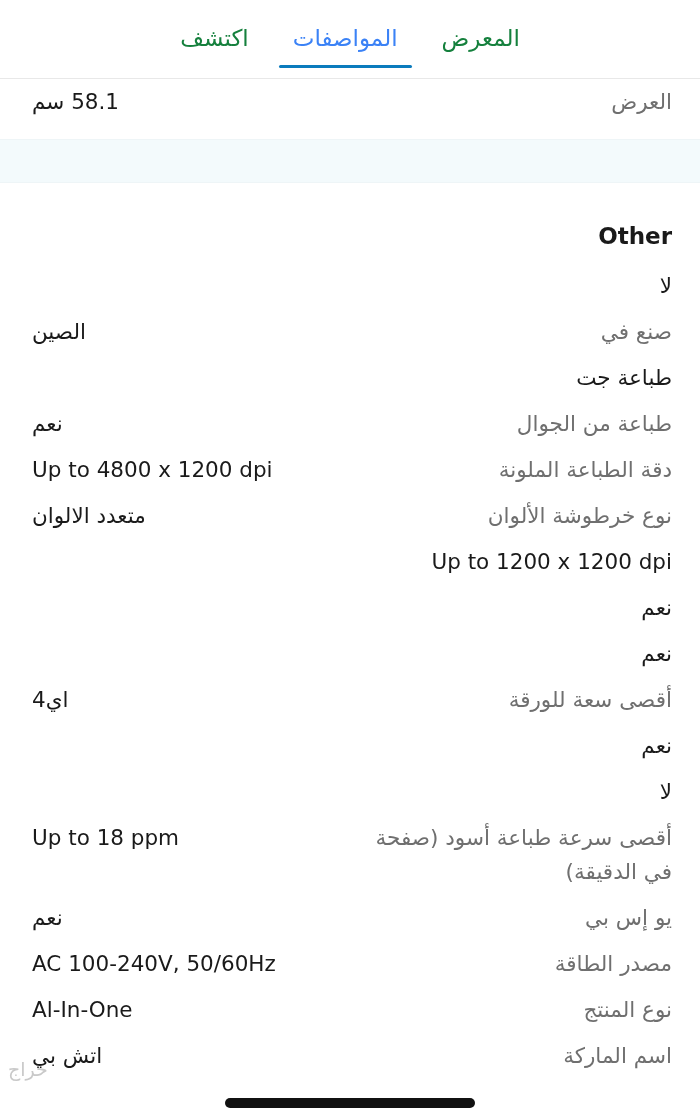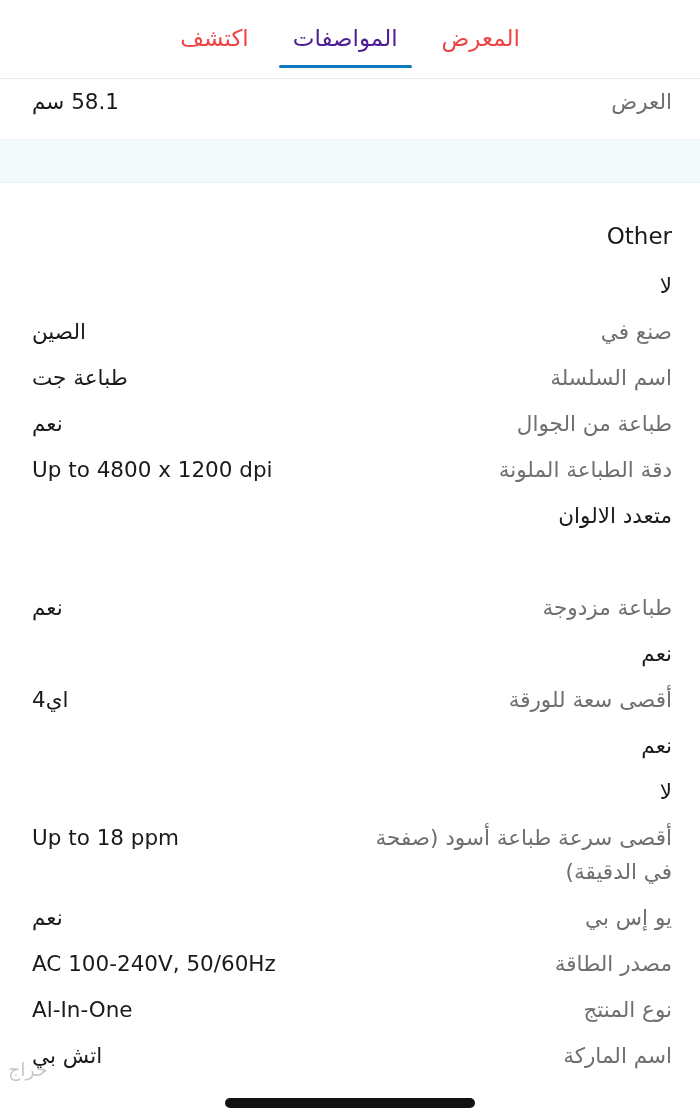--- a/index.html
+++ b/index.html
@@ -20,28 +20,28 @@
     flex-direction: row;
     align-items: flex-start;
     justify-content: center;
     height: 78px;
     width: 100%;
     background: #ffffff;
     padding-top: 22px;
   }
   .tab {
     font-size: 23px;
-    color: #ef4444;
+    color: #15803d;
     padding: 0 22px 14px 22px;
     position: relative;
     white-space: nowrap;
     line-height: 32px;
   }
   .tab.active {
-    color: #4c1d95;
+    color: #3b82f6;
   }
   .tab.active::after {
     content: "";
     position: absolute;
     left: 8px;
     right: 8px;
     bottom: 0;
     height: 3px;
     background: #0b7bbd;
     border-radius: 2px;
@@ -93,21 +93,21 @@
     width: 100%;
     background: #f3fafc;
     border-top: 1px solid #eef5f7;
     border-bottom: 1px solid #eef5f7;
     margin-top: 14px;
   }
   .gapwhite { height: 30px; background:#fff; width:100%; }
 
   .section-title {
     font-size: 23px;
-    font-weight: normal;
+    font-weight: bold;
     color: #1a1a1a;
     text-align: right;
     padding: 10px 28px 14px 28px;
     direction: ltr;
     text-align: right;
   }
 
   
   .bottombar {
     position: absolute;
@@ -162,38 +162,38 @@
 
 <div class="specs">
   <div class="row">
     <span class="value rtlval">لا</span>
   </div>
   <div class="row">
     <span class="label">صنع في</span>
     <span class="value rtlval">الصين</span>
   </div>
   <div class="row">
-    <span class="label">اسم السلسلة</span>
     <span class="value rtlval">طباعة جت</span>
   </div>
   <div class="row">
     <span class="label">طباعة من الجوال</span>
     <span class="value rtlval">نعم</span>
   </div>
   <div class="row">
     <span class="label">دقة الطباعة الملونة</span>
     <span class="value">Up to 4800 x 1200 dpi</span>
   </div>
   <div class="row">
+    <span class="label">نوع خرطوشة الألوان</span>
     <span class="value rtlval">متعدد الالوان</span>
   </div>
   <div class="row">
-  </div>
-  <div class="row">
-    <span class="label">طباعة مزدوجة</span>
+    <span class="value">Up to 1200 x 1200 dpi</span>
+  </div>
+  <div class="row">
     <span class="value rtlval">نعم</span>
   </div>
   <div class="row">
     <span class="value rtlval">نعم</span>
   </div>
   <div class="row">
     <span class="label">أقصى سعة للورقة</span>
     <span class="value rtlval">اي4</span>
   </div>
   <div class="row">

